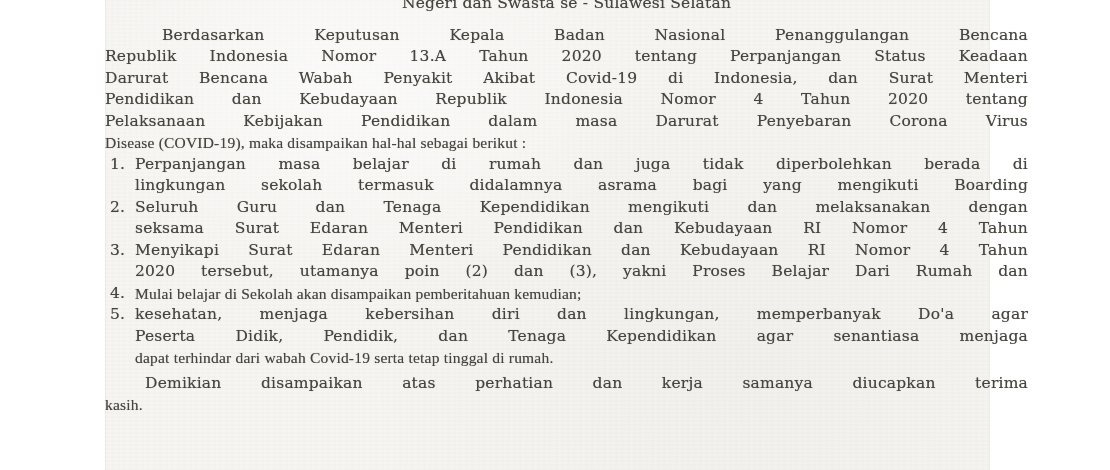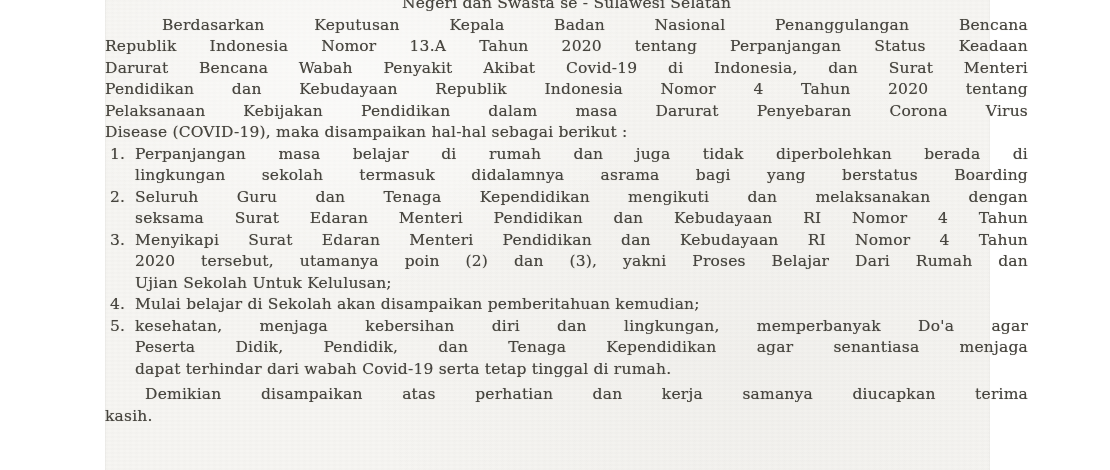--- a/index.html
+++ b/index.html
@@ -41,28 +41,28 @@
     line-height: 21.5px;
     letter-spacing: 0.2px;
     filter: blur(0.32px);
     text-shadow: 0 0 0.7px rgba(84,80,70,0.55);
   }
   .header-line {
     text-align: center;
     margin-top: -7px;  
     white-space: nowrap;
   }
-  .intro { margin-top: 0; }
+  .intro { margin-top: 10px; }
   .closing { margin-top: 4px; }
   .line { min-height: 21.5px; }
   .jl {                       
     text-align: justify;
     text-align-last: justify;
   }
-  .ll { text-align: left; }   
+  .ll { text-align: left; font-family: Liberation Serif, serif; }   
   .indent-intro   { padding-left: 57px; }
   .indent-closing { padding-left: 40px; }
   .list { padding-left: 5px; }
   .item { display: flex; align-items: flex-start; }
   .num  { flex: 0 0 25px; width: 25px; }
   .item-lines { flex: 1 1 auto; min-width: 0; }
 </style>
 </head>
 <body>
 
@@ -81,38 +81,37 @@
       <div class="line jl">Pelaksanaan Kebijakan Pendidikan dalam masa Darurat Penyebaran Corona Virus</div>
       <div class="line ll">Disease (COVID-19), maka disampaikan hal-hal sebagai berikut :</div>
     </div>
 
     <div class="list">
 
       <div class="item">
         <div class="num">1.</div>
         <div class="item-lines">
           <div class="line jl">Perpanjangan masa belajar di rumah dan juga tidak diperbolehkan berada di</div>
-          <div class="line jl">lingkungan sekolah termasuk didalamnya asrama bagi yang berstatus Boarding</div>
+          <div class="line jl">lingkungan sekolah termasuk didalamnya asrama bagi yang mengikuti Boarding</div>
         </div>
       </div>
 
       <div class="item">
         <div class="num">2.</div>
         <div class="item-lines">
           <div class="line jl">Seluruh Guru dan Tenaga Kependidikan mengikuti dan melaksanakan dengan</div>
           <div class="line jl">seksama Surat Edaran Menteri Pendidikan dan Kebudayaan RI Nomor 4 Tahun</div>
         </div>
       </div>
 
       <div class="item">
         <div class="num">3.</div>
         <div class="item-lines">
           <div class="line jl">Menyikapi Surat Edaran Menteri Pendidikan dan Kebudayaan RI Nomor 4 Tahun</div>
           <div class="line jl">2020 tersebut, utamanya poin (2) dan (3), yakni Proses Belajar Dari Rumah dan</div>
-          <div class="line ll">Ujian Sekolah Untuk Kelulusan;</div>
         </div>
       </div>
 
       <div class="item">
         <div class="num">4.</div>
         <div class="item-lines">
           <div class="line ll">Mulai belajar di Sekolah akan disampaikan pemberitahuan kemudian;</div>
         </div>
       </div>
 

